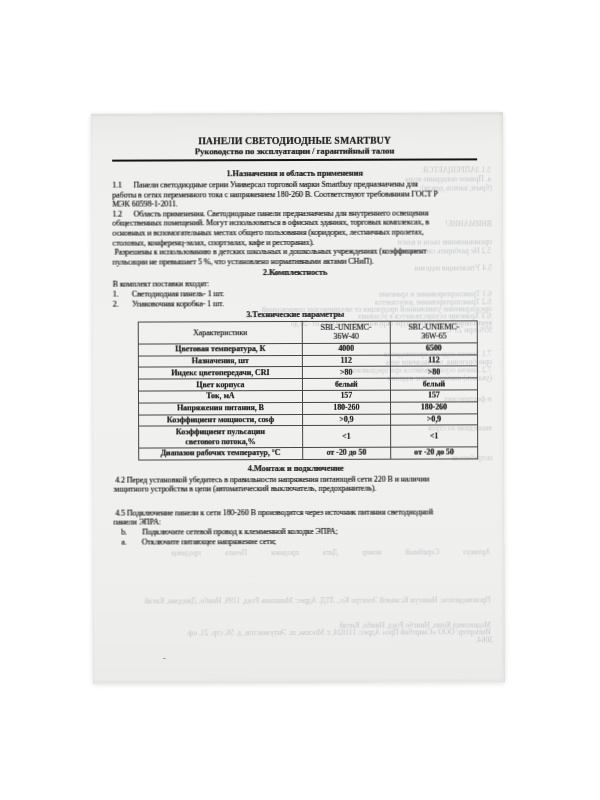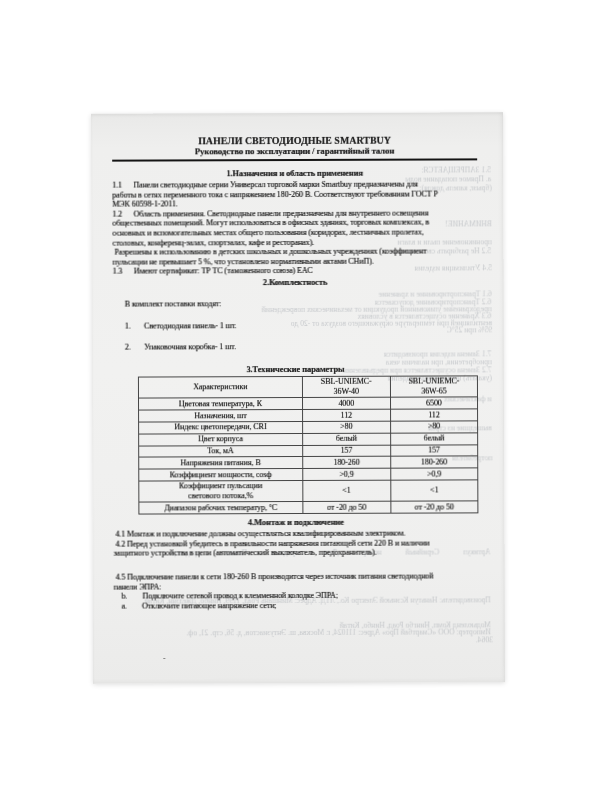--- a/index.html
+++ b/index.html
@@ -19,28 +19,28 @@
     position:absolute;left:21px;top:22px;width:365px;
     color:#1e1e1e;font-size:8.1px;line-height:9.6px;letter-spacing:-0.12px;
     filter:blur(0.32px);
     text-shadow:0 0 .45px rgba(20,20,20,.65);
   }
   .title{font-weight:bold;text-align:center;font-size:9.8px;line-height:11px;letter-spacing:.1px;}
   .subtitle{font-weight:bold;text-align:center;font-size:8.8px;line-height:10px;}
   .rule{border-bottom:2px solid #141414;margin-top:3px;margin-bottom:6px;}
   .h-sec{font-weight:bold;text-align:center;font-size:8.5px;line-height:10px;margin-top:7px;margin-bottom:2px;}
   .para{white-space:pre-wrap;margin:0;}
-  .kit .para{margin:12px;}
+  .kit .para{margin:0;}
   table.specs{
     border-collapse:collapse;margin:2px 0 0 25px;width:340px;
     font-size:8.1px;line-height:9.8px;
   }
   table.specs th, table.specs td{
     border:1px solid #454545;text-align:center;vertical-align:middle;
-    padding:0.5px 2px;font-weight:normal;white-space:pre-line;
+    padding:0.5px 2px;font-weight:bold;white-space:pre-line;
   }
   table.specs th{font-weight:normal;}
   .sec4 .para{margin:0;}
   .gap14{height:14px;}
   
   .gl{
     position:absolute;transform:scaleX(-1);color:#8e949d;opacity:.42;
     filter:blur(.75px);font-size:7.6px;line-height:8px;white-space:nowrap;
     pointer-events:none;
   }
@@ -93,21 +93,20 @@
       <div class="h-sec">1.Назначения и область применения</div>
       <p class="para">1.1      Панели светодиодные серии Универсал торговой марки Smartbuy предназначены для
 работы в сетях переменного тока с напряжением 180-260 В. Соответствуют требованиям ГОСТ Р
 МЭК 60598-1-2011.</p>
       <p class="para">1.2      Область применения. Светодиодные панели предназначены для внутреннего освещения
 общественных помещений. Могут использоваться в офисных зданиях, торговых комплексах, в
 основных и вспомогательных местах общего пользования (коридорах, лестничных пролетах,
 столовых, конференц-залах, спортзалах, кафе и ресторанах).</p>
       <p class="para"> Разрешены к использованию в детских школьных и дошкольных учреждениях (коэффициент
 пульсации не превышает 5 %, что установлено нормативными актами СНиП).</p>
-      <p class="para">1.3      Имеют сертификат: ТР ТС (таможенного союза) ЕАС</p>
 
       <div class="h-sec" style="margin-top:1px">2.Комплектность</div>
       <div class="kit">
         <p class="para">В комплект поставки входят:</p>
         <p class="para">1.       Светодиодная панель- 1 шт.</p>
         <p class="para">2.       Упаковочная коробка- 1 шт.</p>
       </div>
 
       <div class="h-sec" style="margin-top:1px;margin-bottom:0">3.Технические параметры</div>
       <table class="specs">
@@ -165,21 +164,20 @@
             <tr>
               <td>Диапазон рабочих температур, °С</td>
               <td>от -20 до 50</td>
               <td>от -20 до 50</td>
             </tr>
           </tbody>
       </table>
 
       <div class="sec4">
         <div class="h-sec" style="margin-top:3px">4.Монтаж и подключение</div>
-        <p class="para"> 4.1 Монтаж и подключение должны осуществляться квалифицированным электриком.</p>
         <p class="para"> 4.2 Перед установкой убедитесь в правильности напряжения питающей сети 220 В и наличии
 защитного устройства в цепи (автоматический выключатель, предохранитель).</p>
         <div class="gap14"></div>
         <p class="para"> 4.5 Подключение панели к сети 180-260 В производится через источник питания светодиодной
 панели ЭПРА:</p>
         <p class="para">    b.        Подключите сетевой провод к клемменной колодке ЭПРА;</p>
         <p class="para">    a.        Отключите питающее напряжение сети;</p>
       </div>
     </div>
 

